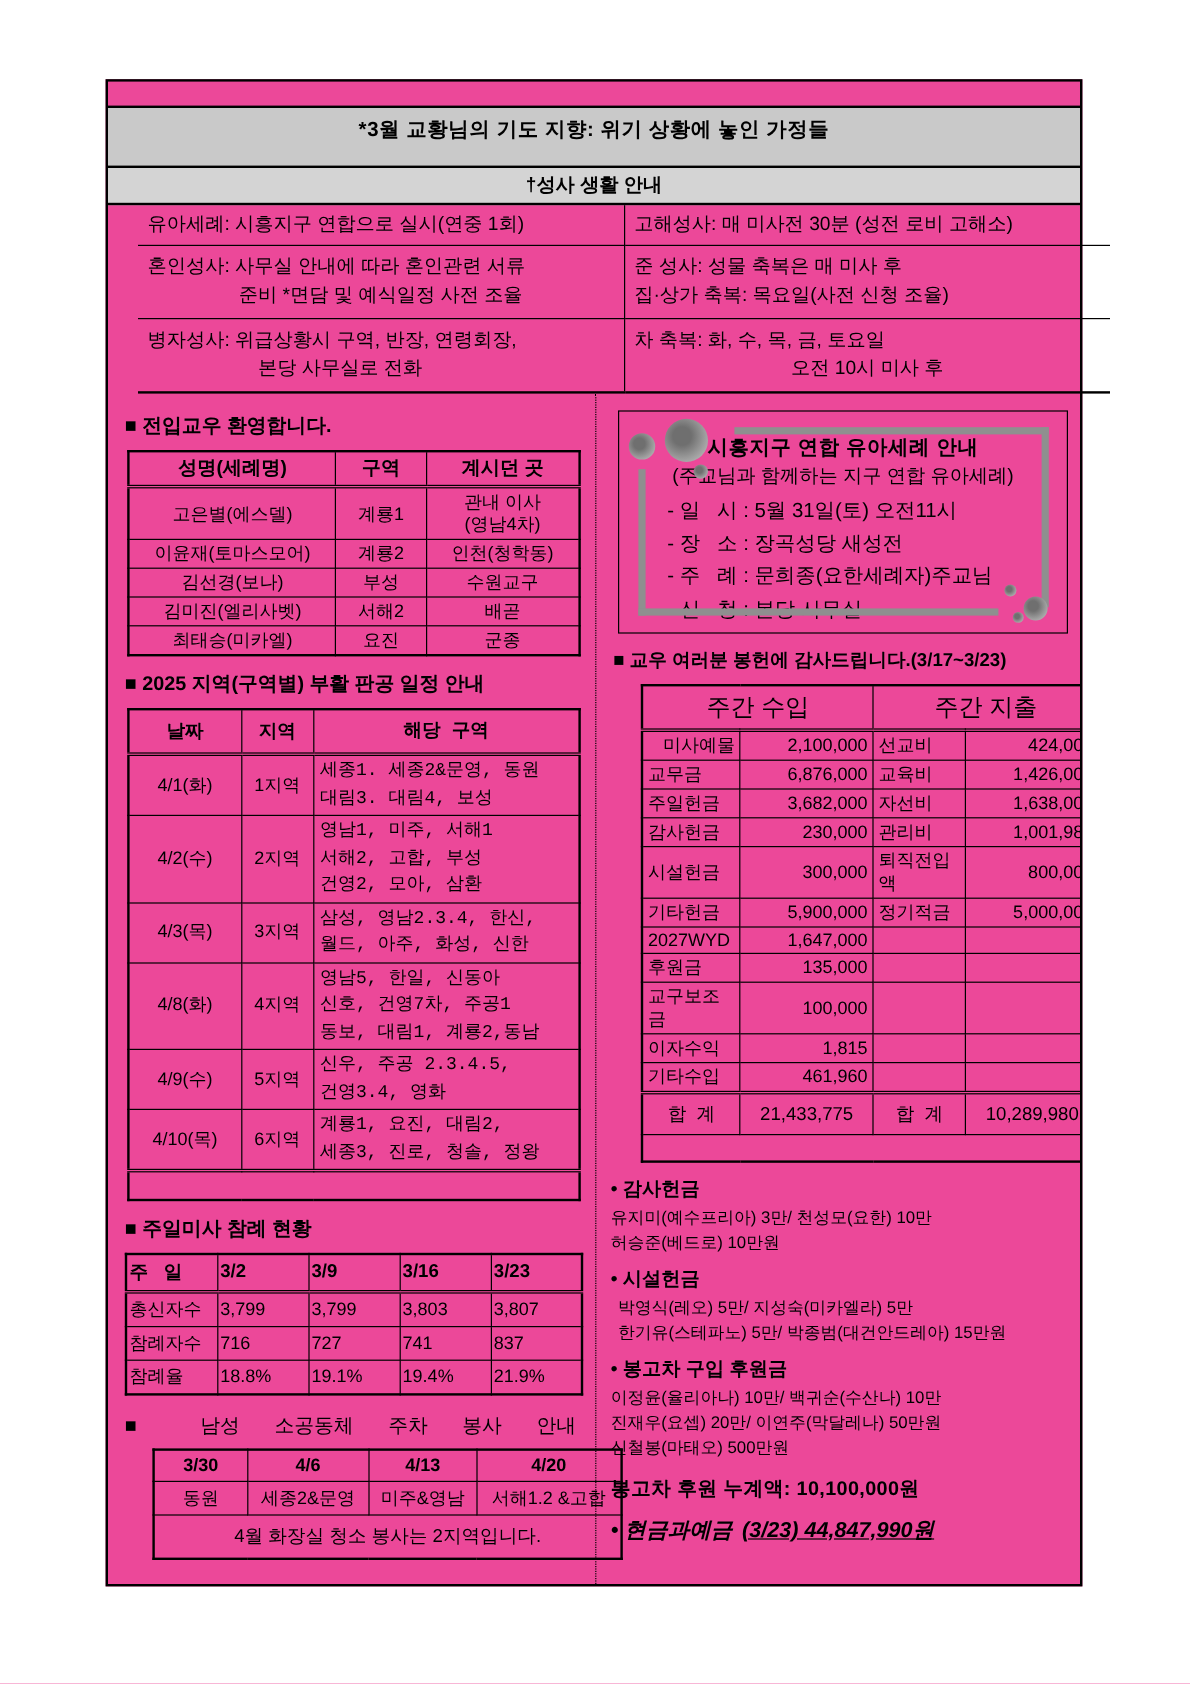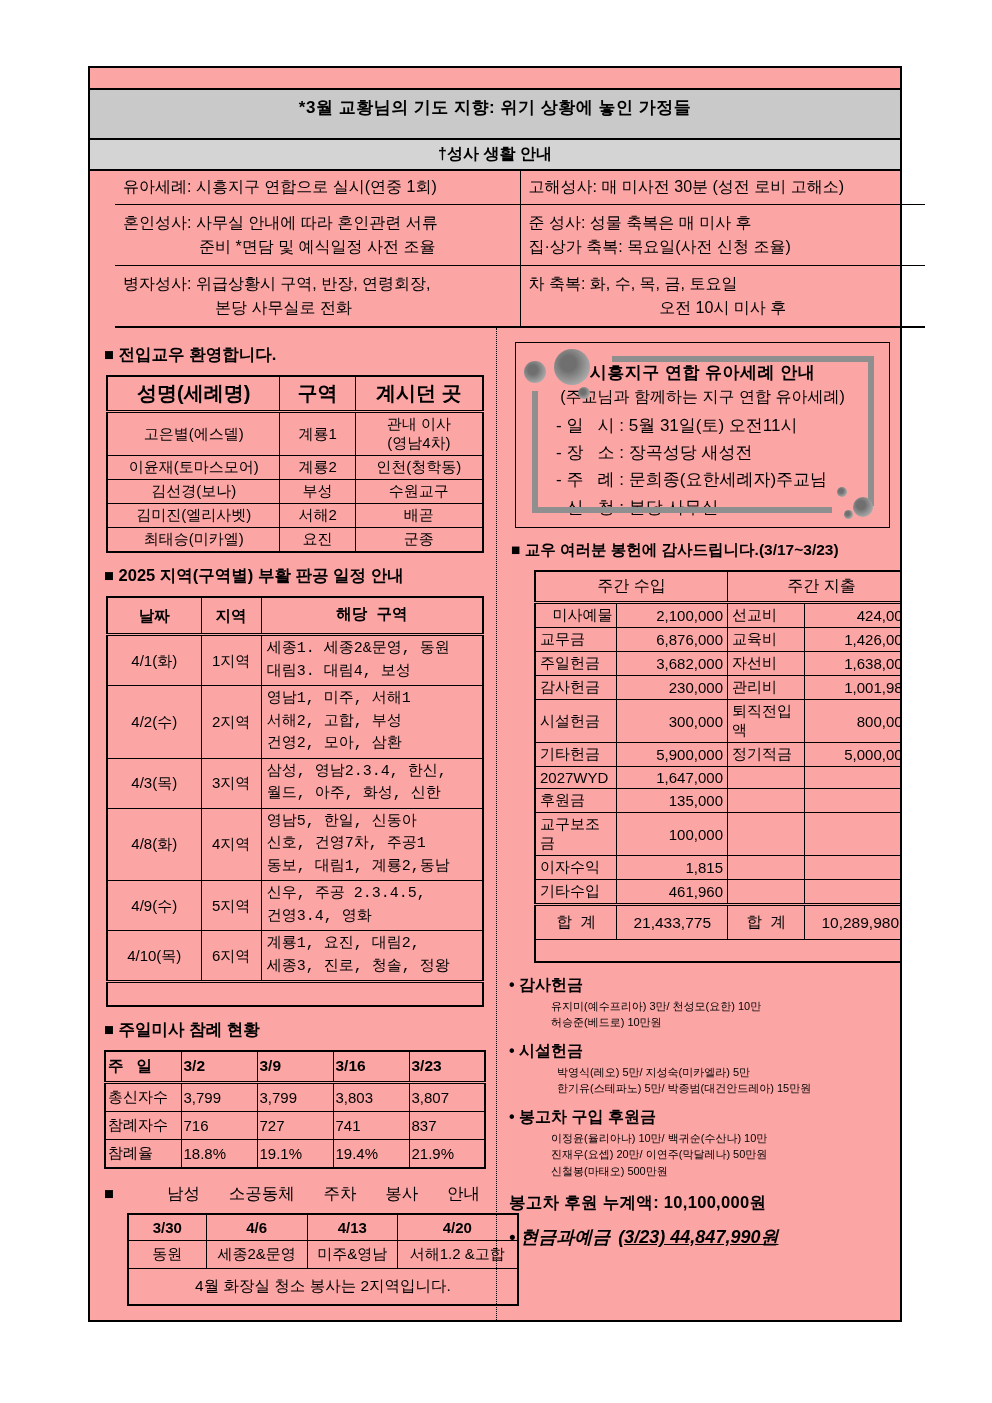--- a/index.html
+++ b/index.html
@@ -2,21 +2,21 @@
 <html><head>
 <meta charset="utf-8">
 <style>
   html,body{margin:0;padding:0;}
   body{
     width:992px;height:1403px;background:#ffffff;position:relative;
     font-family:"Liberation Sans","DejaVu Sans",sans-serif;color:#000;
   }
   .sheet{
     position:absolute;left:88px;top:66px;width:814px;height:1256px;
-    border:2px solid #000;display:flex;flex-direction:column;background:#fca5a5;box-sizing:border-box;
+    border:2px solid #000;display:flex;flex-direction:column;background:#ec4899;box-sizing:border-box;
   }
   .top-strip{height:20px;border-bottom:2px solid #000;}
   .band1{background:#c9c9c9;border-bottom:2px solid #000;padding:6px 10px 10px;}
   .prayer-title{text-align:center;font-weight:bold;font-size:17px;letter-spacing:.5px;margin-bottom:9px;}
   .prayer-body{font-weight:bold;font-size:17px;line-height:1.5;text-align:justify;text-indent:8px;}
   .band2{background:#d4d4d4;border-bottom:2px solid #000;text-align:center;font-weight:bold;font-size:16px;padding:4px 0;}
 
   table{border-collapse:collapse;margin-left:25px;}
   td,th{box-sizing:border-box;}
 
@@ -32,21 +32,21 @@
   .columns{flex:1;display:flex;overflow:hidden;}
   .col-left{width:406px;padding:4px 10px 4px 12px;box-sizing:border-box;}
   .col-right{flex:1;border-left:1px dotted #000;padding:6px 8px 6px 12px;box-sizing:border-box;overflow:hidden;}
 
   .sec-title{font-weight:bold;font-size:16.5px;margin:12px 2px 9px;white-space:nowrap;}
   .pre-line{white-space:pre-line;}
   .pre{white-space:pre;}
 
   .newcomers{width:378px;margin-left:4px;font-size:15px;text-align:center;border:2px solid #000;}
   .newcomers td,.newcomers th{border:1px solid #000;padding:2px 2px;}
-  .newcomers tr.hdr th{border-bottom:3px double #000;font-size:20px;padding:3px 2px;}
+  .newcomers tr.hdr th{border-bottom:3px double #000;font-size:16px;padding:3px 2px;}
   .newcomers .c1{width:46%;}.newcomers .c2{width:20%;}.newcomers .c3{width:34%;}
 
   .panggong{width:378px;margin-left:4px;font-size:15px;border:2px solid #000;}
   .panggong td,.panggong th{border:1px solid #000;padding:2px 5px;line-height:1.5;}
   .panggong tr.hdr th{border-bottom:3px double #000;padding:6px 2px;font-size:15.5px;}
   .panggong .c1{width:25%;text-align:center;}.panggong .c2{width:16%;text-align:center;}
   .panggong .c3{width:59%;text-align:left;font-family:Liberation Mono, monospace;}
   .panggong tr.empty td{border-top:3px double #000;height:24px;}
 
   .attendance{width:382px;margin-left:2px;font-size:15px;text-align:left;border:2px solid #000;}
@@ -71,30 +71,30 @@
   .cc3{width:12px;height:12px;left:62px;top:44px;}
   .cc4{width:10px;height:10px;right:42px;bottom:30px;}
   .cc5{width:20px;height:20px;right:16px;bottom:10px;}
   .cc6{width:9px;height:9px;right:36px;bottom:8px;}
   .bb-title{text-align:center;font-weight:bold;font-size:17px;margin-top:18px;letter-spacing:.5px;}
   .bb-subtitle{text-align:center;font-size:16px;margin:3px 0 4px;}
   .bb-line{font-size:17px;line-height:1.6;white-space:pre;padding-left:40px;}
 
   .offering{width:100%;font-size:15px;margin-top:2px;border:2px solid #000;}
   .offering td{border:1px solid #000;padding:2px 4px;}
-  .offering tr.hdr td{text-align:center;font-size:16px;border-bottom:3px double #000;padding:4px;}
+  .offering tr.hdr td{text-align:center;font-size:20px;border-bottom:3px double #000;padding:4px;}
   .offering .o1{width:28%;text-align:right;}.offering .o2{width:24%;}.offering .o3{width:28%;}.offering .o4{width:20%;}
   .amount{text-align:right;}
   .offering tr.total td{border-top:3px double #000;padding:6px 16px;font-size:15.5px;}
   .offering tr.total .lbl{text-align:center;white-space:pre;}
   .offering tr.empty td{height:22px;}
 
   .notes{margin-top:12px;padding-right:2px;}
   .note-title{font-weight:bold;font-size:16px;margin:10px 0 2px;}
-  .note-line{font-size:11px;line-height:1.5;margin-left:42px;}
+  .note-line{font-size:14px;line-height:1.5;}
   .cumulative{font-weight:bold;font-size:16.5px;margin:13px 0 11px;letter-spacing:.3px;}
   .cash-line{font-weight:bold;font-size:18px;font-style:italic;}
   .cash-value{text-decoration:underline;margin-left:8px;}
 </style>
 </head>
 <body>
 
 <div class="sheet">
 
   <div class="top-strip"></div>

